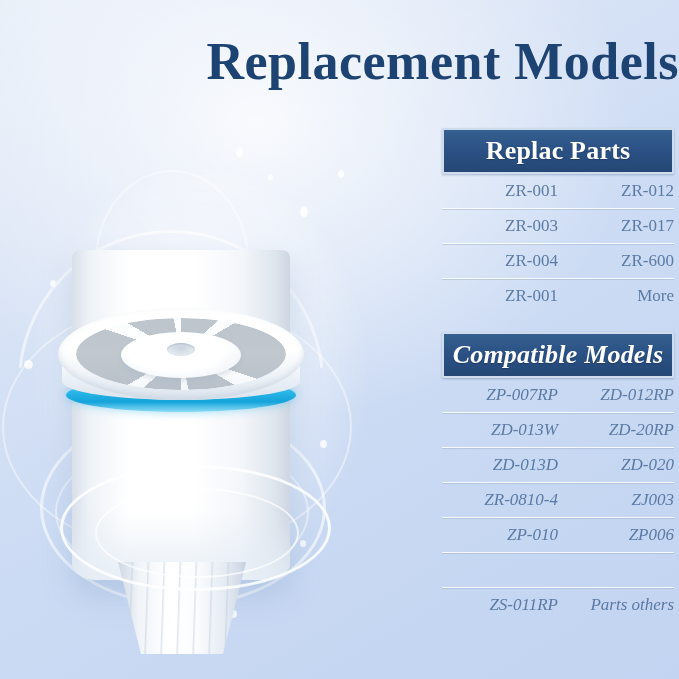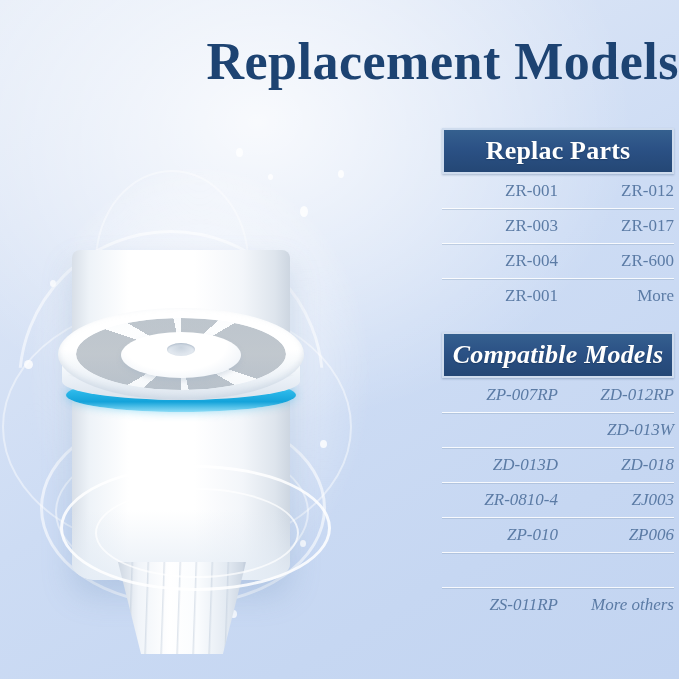--- a/index.html
+++ b/index.html
@@ -357,35 +357,36 @@
     <div class="table-header">
       <span class="table-header-text">Compatible Models</span>
     </div>
     <div class="table-rows">
       <div class="trow">
         <span class="tcell">ZP-007RP</span>
         <span class="tcell">ZD-012RP</span>
       </div>
       <div class="trow">
         <span class="tcell">ZD-013W</span>
+        <span class="tcell">ZD-20RP</span>
       </div>
       <div class="trow">
         <span class="tcell">ZD-013D</span>
-        <span class="tcell">ZD-018</span>
+        <span class="tcell">ZD-020</span>
       </div>
       <div class="trow">
         <span class="tcell">ZR-0810-4</span>
         <span class="tcell">ZJ003</span>
       </div>
       <div class="trow">
         <span class="tcell">ZP-010</span>
         <span class="tcell">ZP006</span>
       </div>
       <div class="trow">
       </div>
       <div class="trow">
         <span class="tcell">ZS-011RP</span>
-        <span class="tcell">More others</span>
+        <span class="tcell">Parts others</span>
       </div>
     </div>
   </div>
 
 </div>
 
 </body></html>

